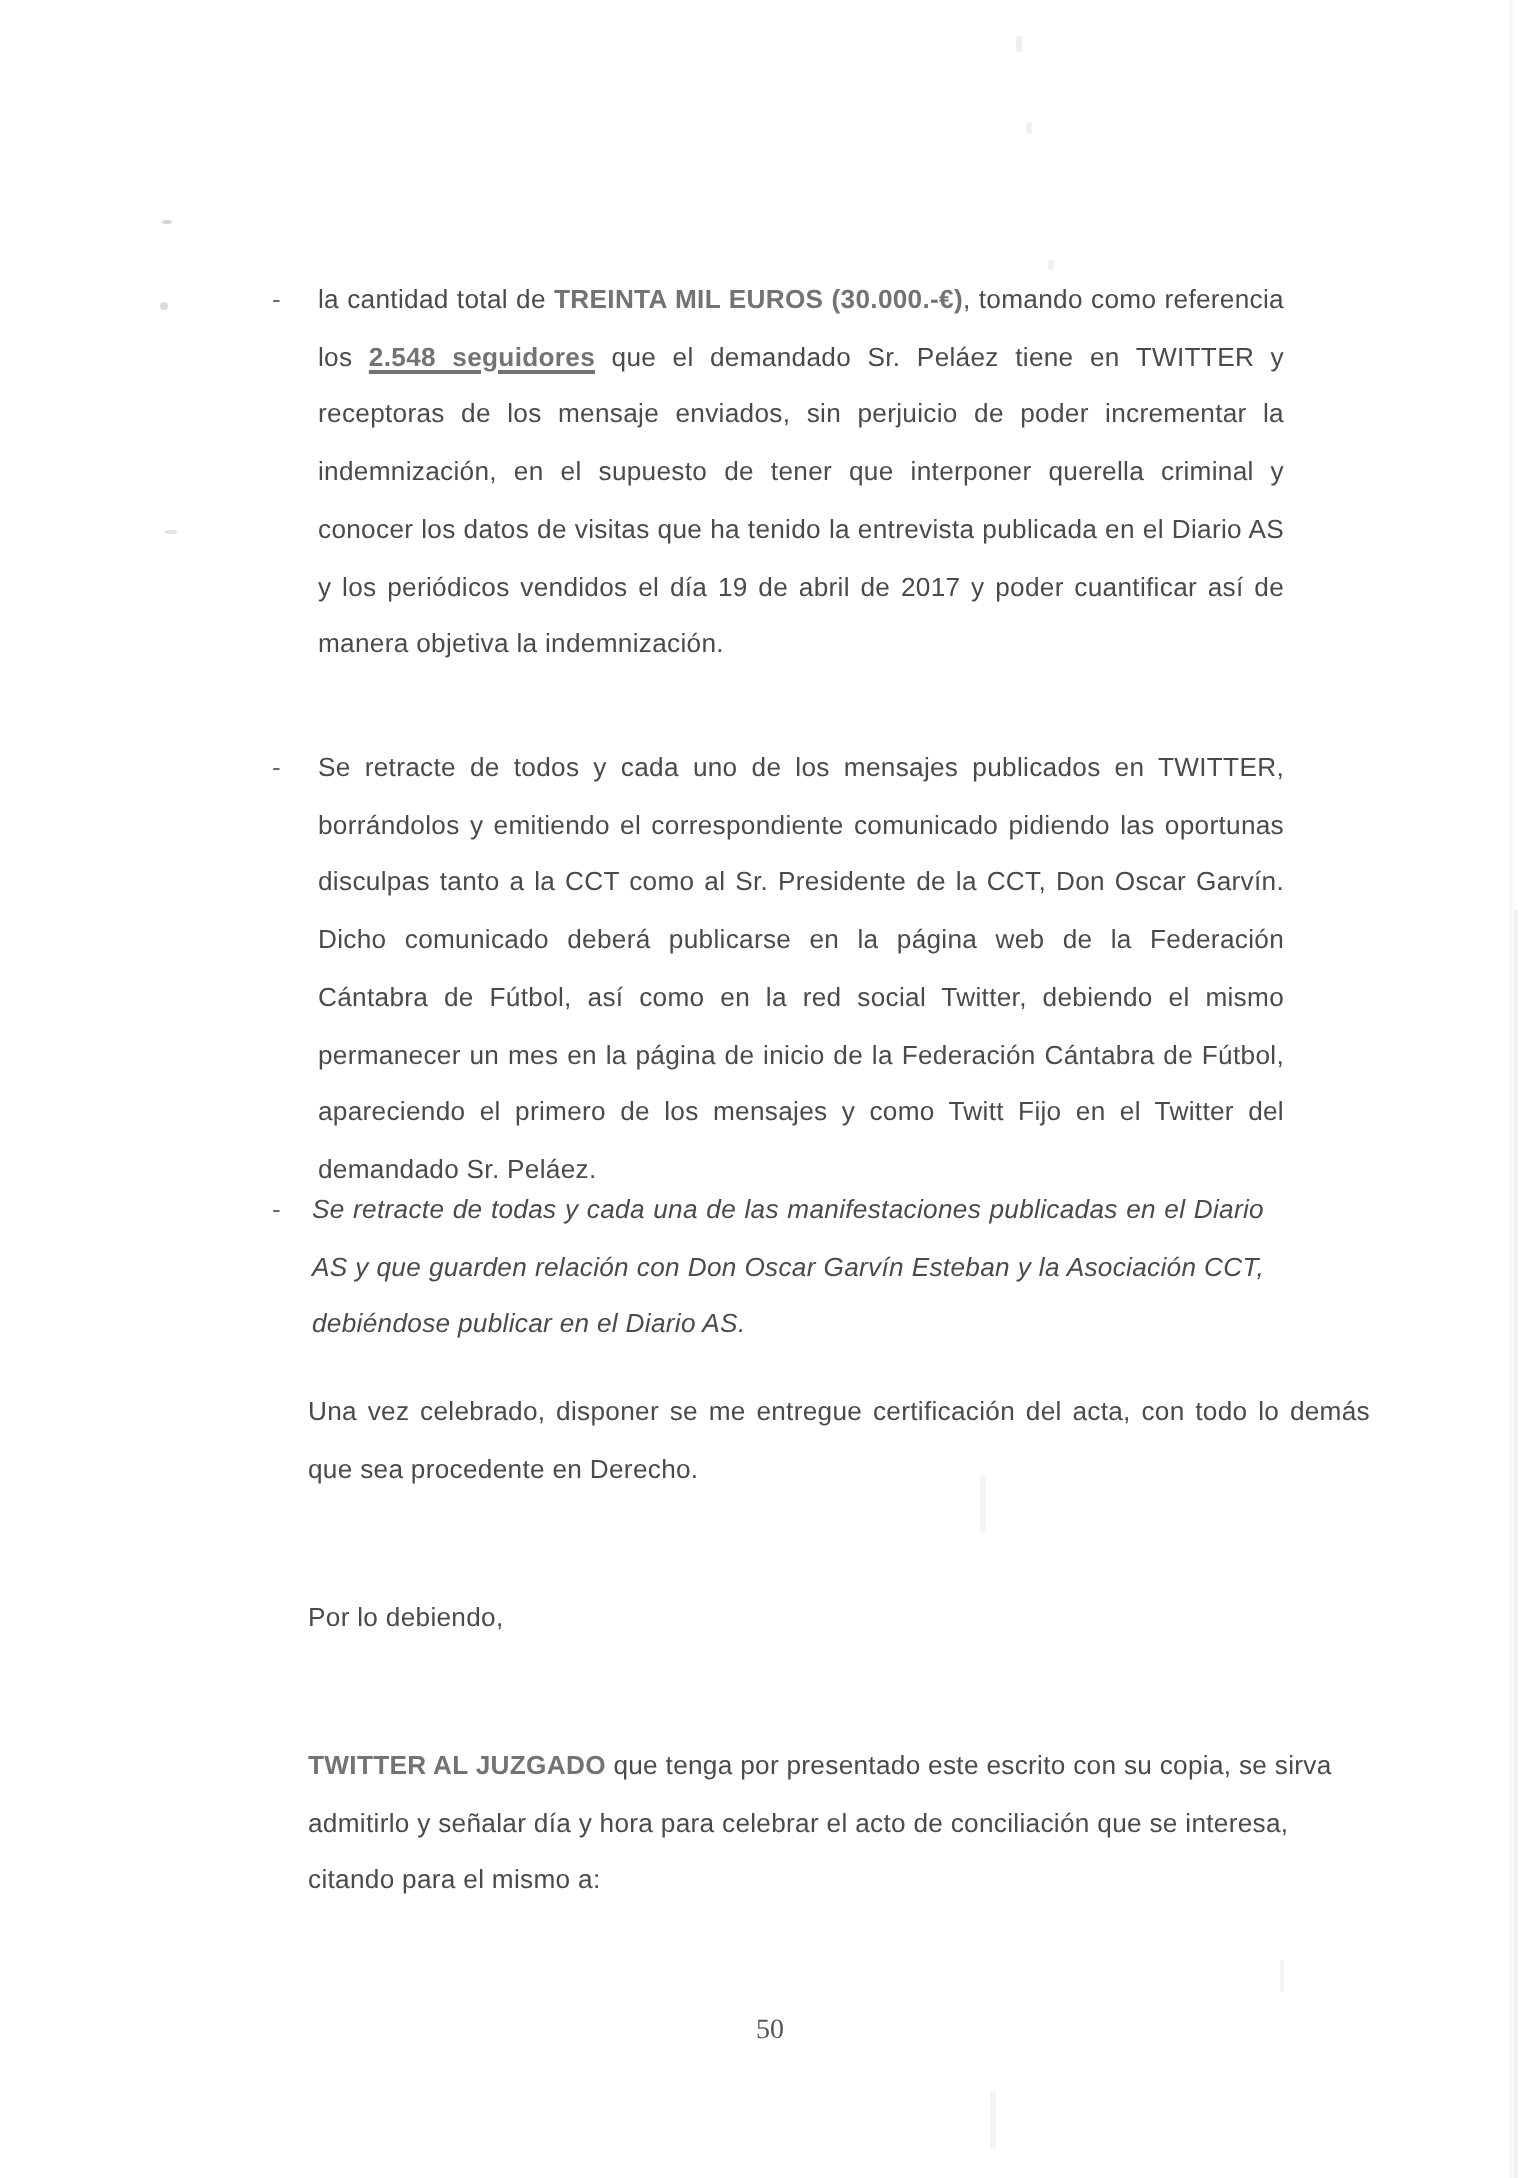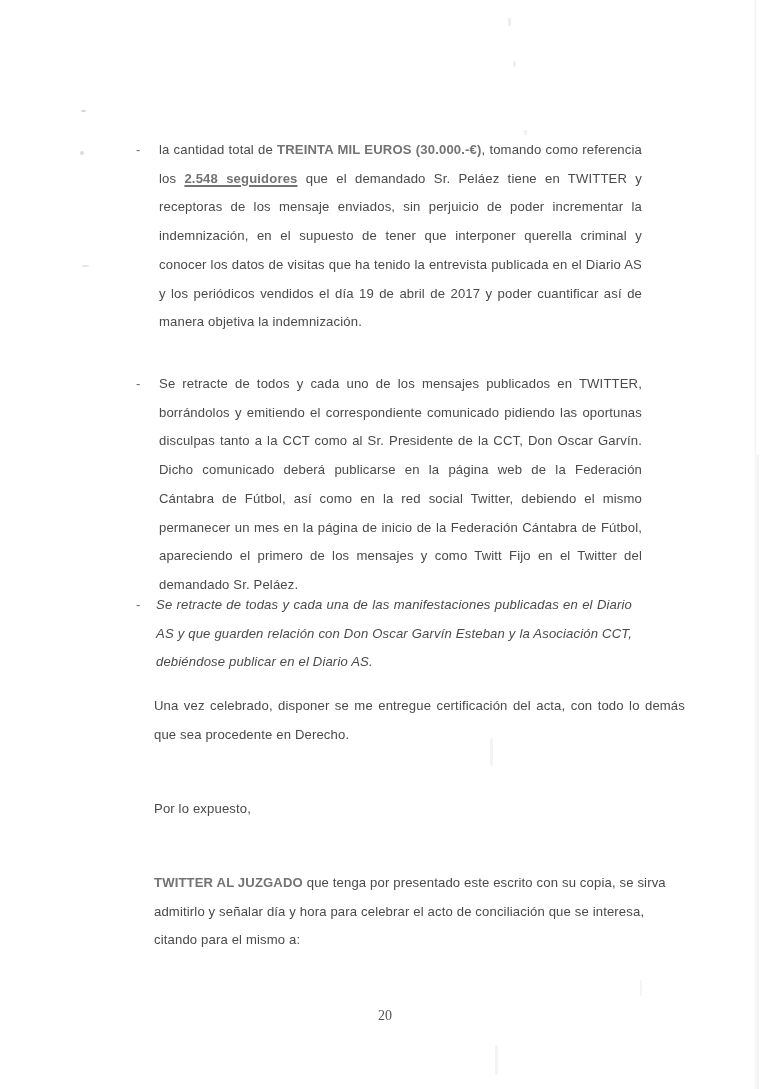--- a/index.html
+++ b/index.html
@@ -158,24 +158,24 @@
       <div class="bullet-body">
         <div class="txt"><span>Se retracte de todas y cada una de las manifestaciones publicadas en el Diario AS y que guarden relación con Don Oscar Garvín Esteban y la Asociación CCT, debiéndose publicar en el Diario AS.</span></div>
       </div>
     </div>
 
     <div class="para para-a">
       <div class="txt"><span>Una vez celebrado, disponer se me entregue certificación del acta, con todo lo demás que sea procedente en Derecho.</span></div>
     </div>
 
     <div class="para para-b">
-      <div class="txt"><span>Por lo expuesto,</span></div>
+      <div class="txt"><span>Por lo debiendo,</span></div>
     </div>
 
     <div class="para para-c">
       <div class="txt"><b>TWITTER AL JUZGADO</b><span> que tenga por presentado este escrito con su copia, se sirva admitirlo y señalar día y hora para celebrar el acto de conciliación que se interesa, citando para el mismo a:</span></div>
     </div>
 
   </div>
 
-  <div class="page-number">20</div>
+  <div class="page-number">50</div>
 
 </div>
 
 </body></html>

